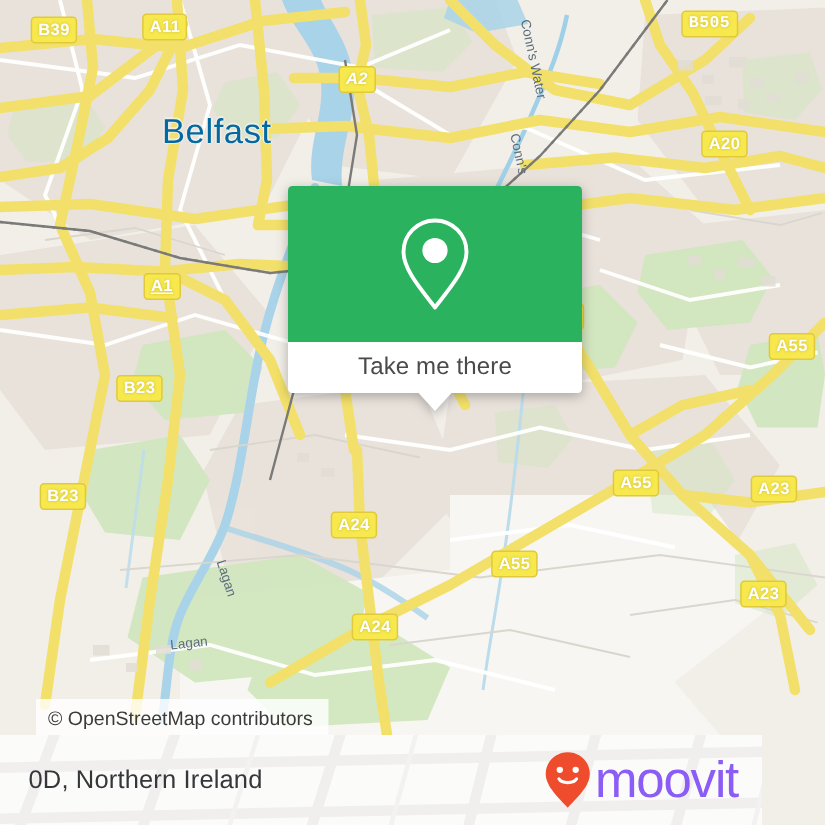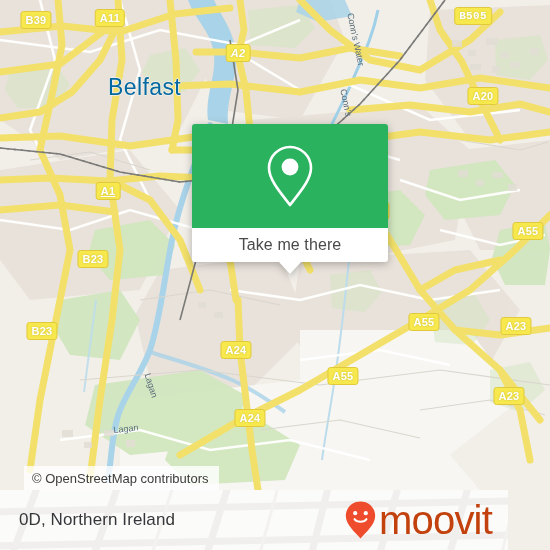--- a/index.html
+++ b/index.html
@@ -161,22 +161,22 @@
   #brand {
     position: absolute;
     right: 16px;
     top: 50%;
     transform: translateY(-50%);
     display: flex;
     align-items: center;
     gap: 2px;
   }
   #brand-name {
-    font-size: 40px;
-    color: #c2410c;
+    font-size: 34px;
+    color: #8b5cf6;
     letter-spacing: -0.8px;
     line-height: 1;
     font-weight: normal;
   }
 </style>
 </head>
 <body>
 
 <div id="app">
 

